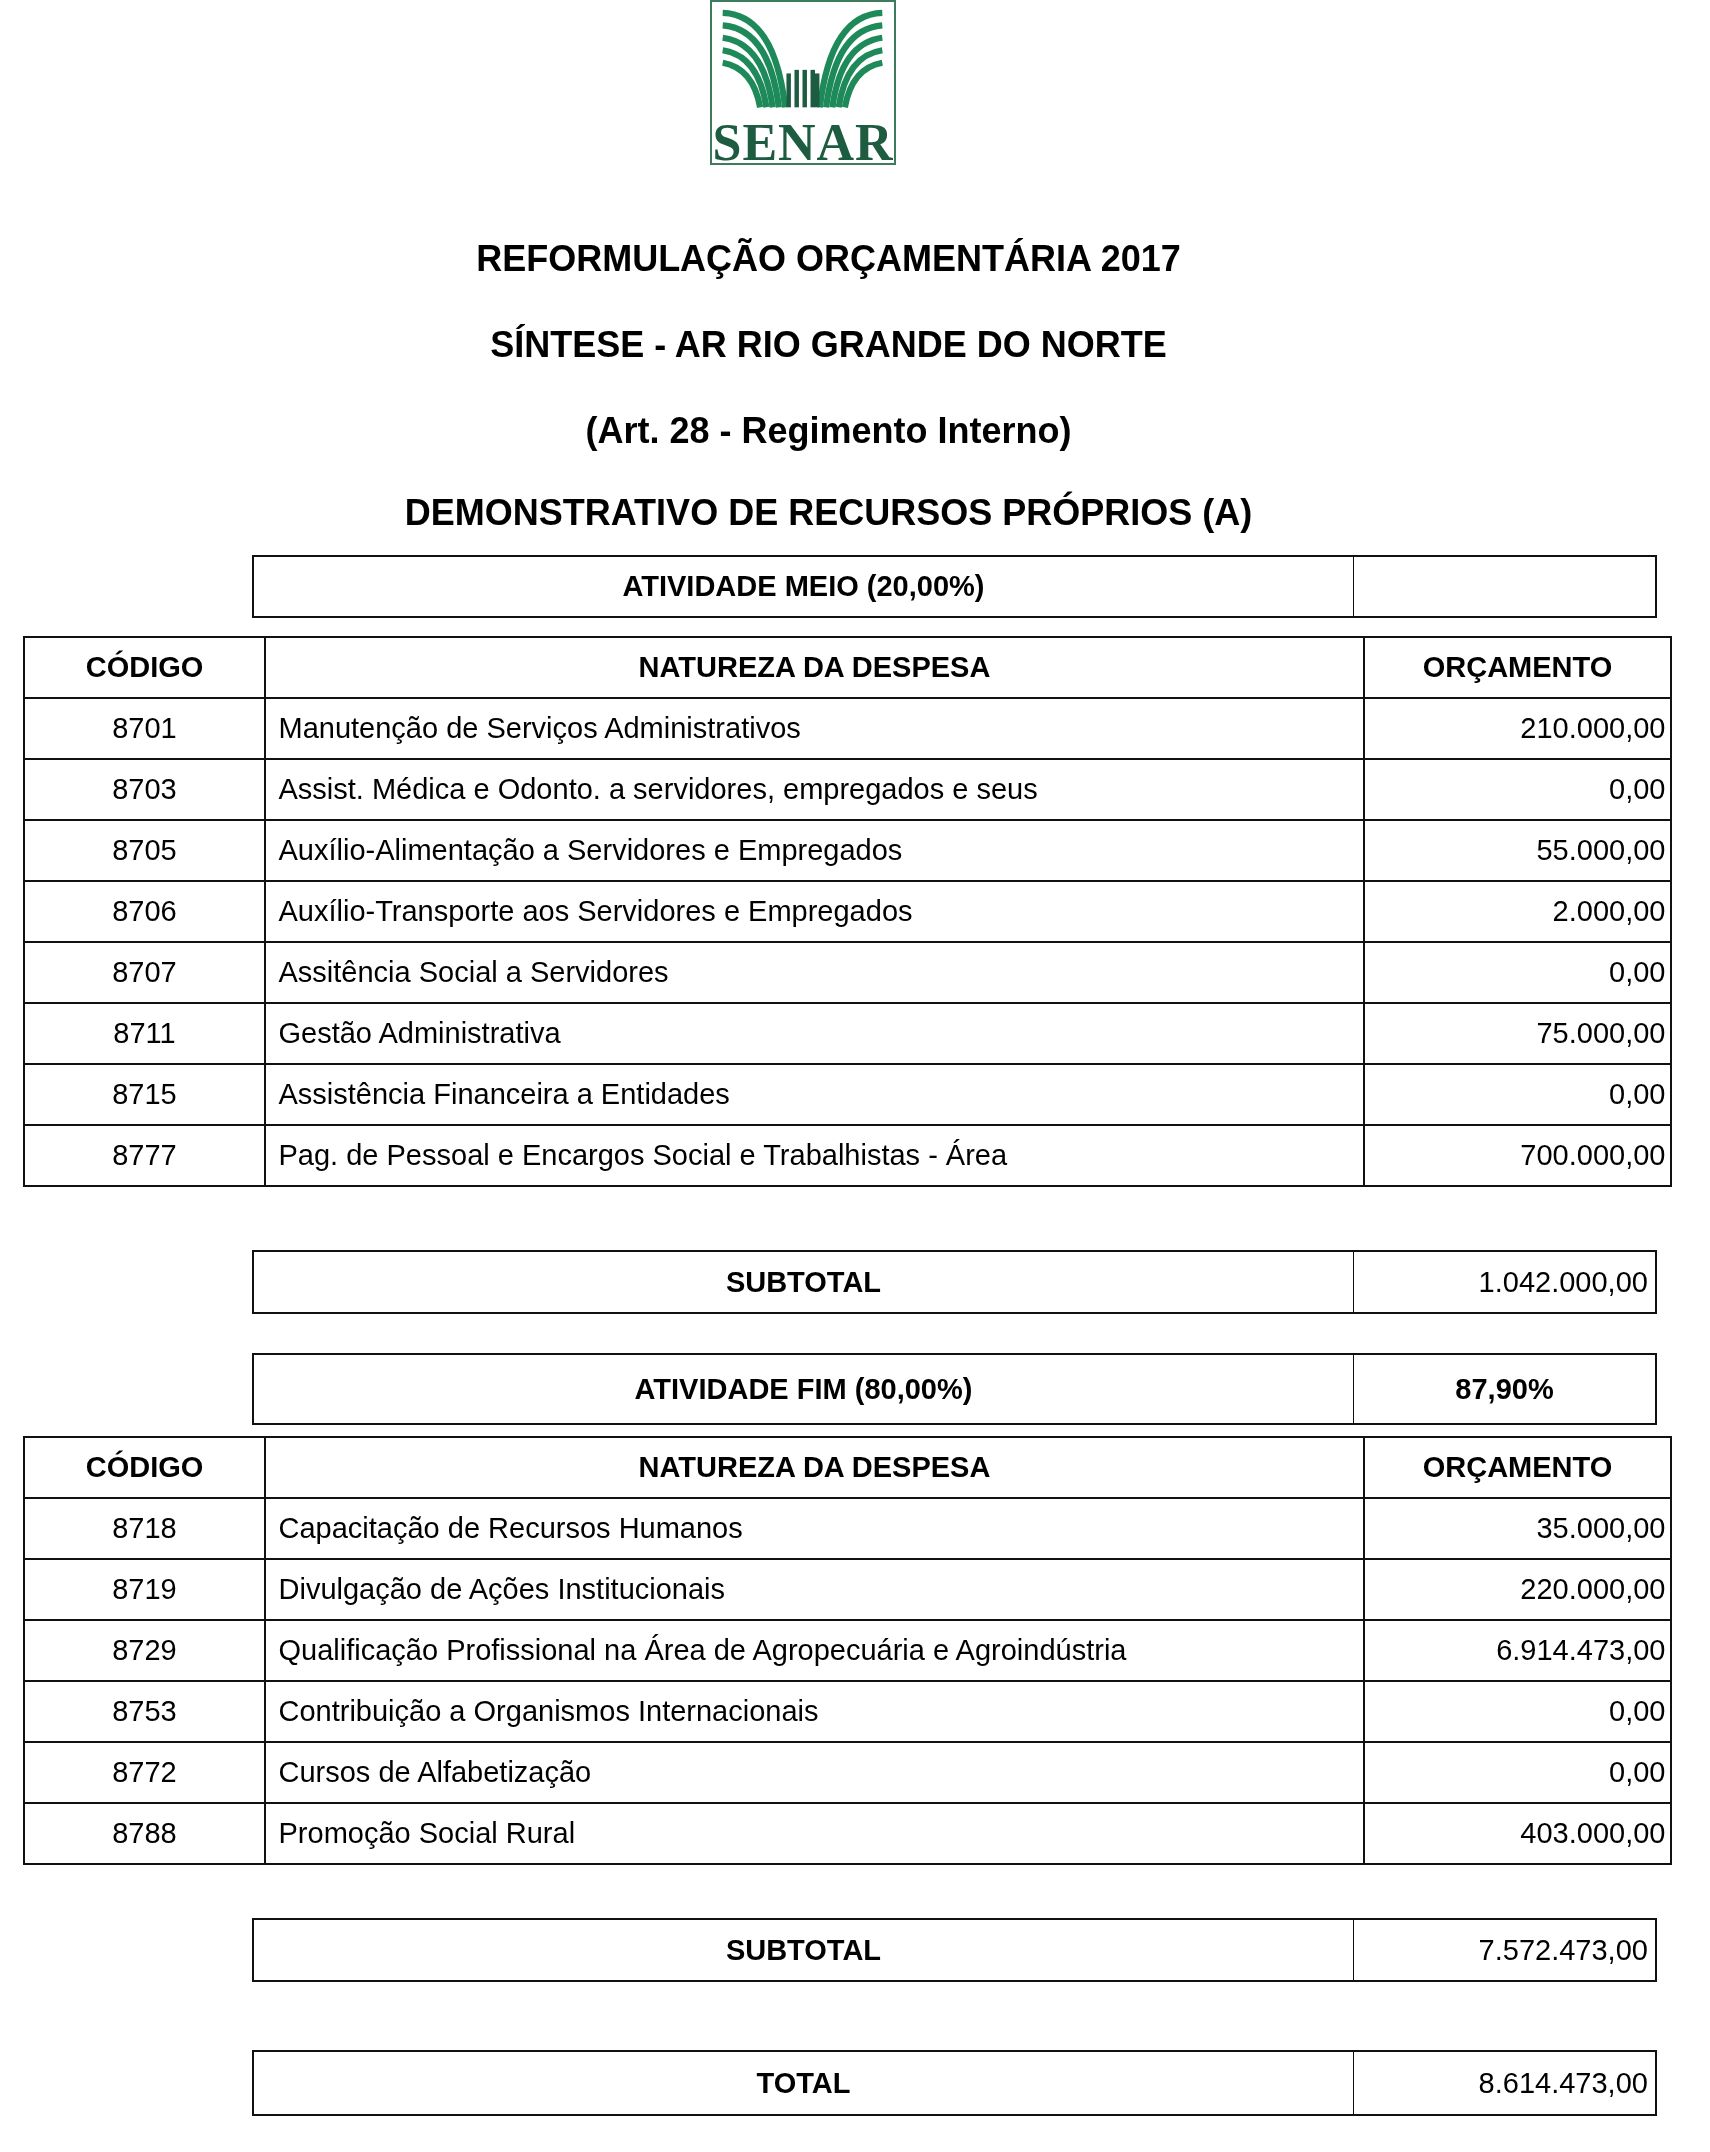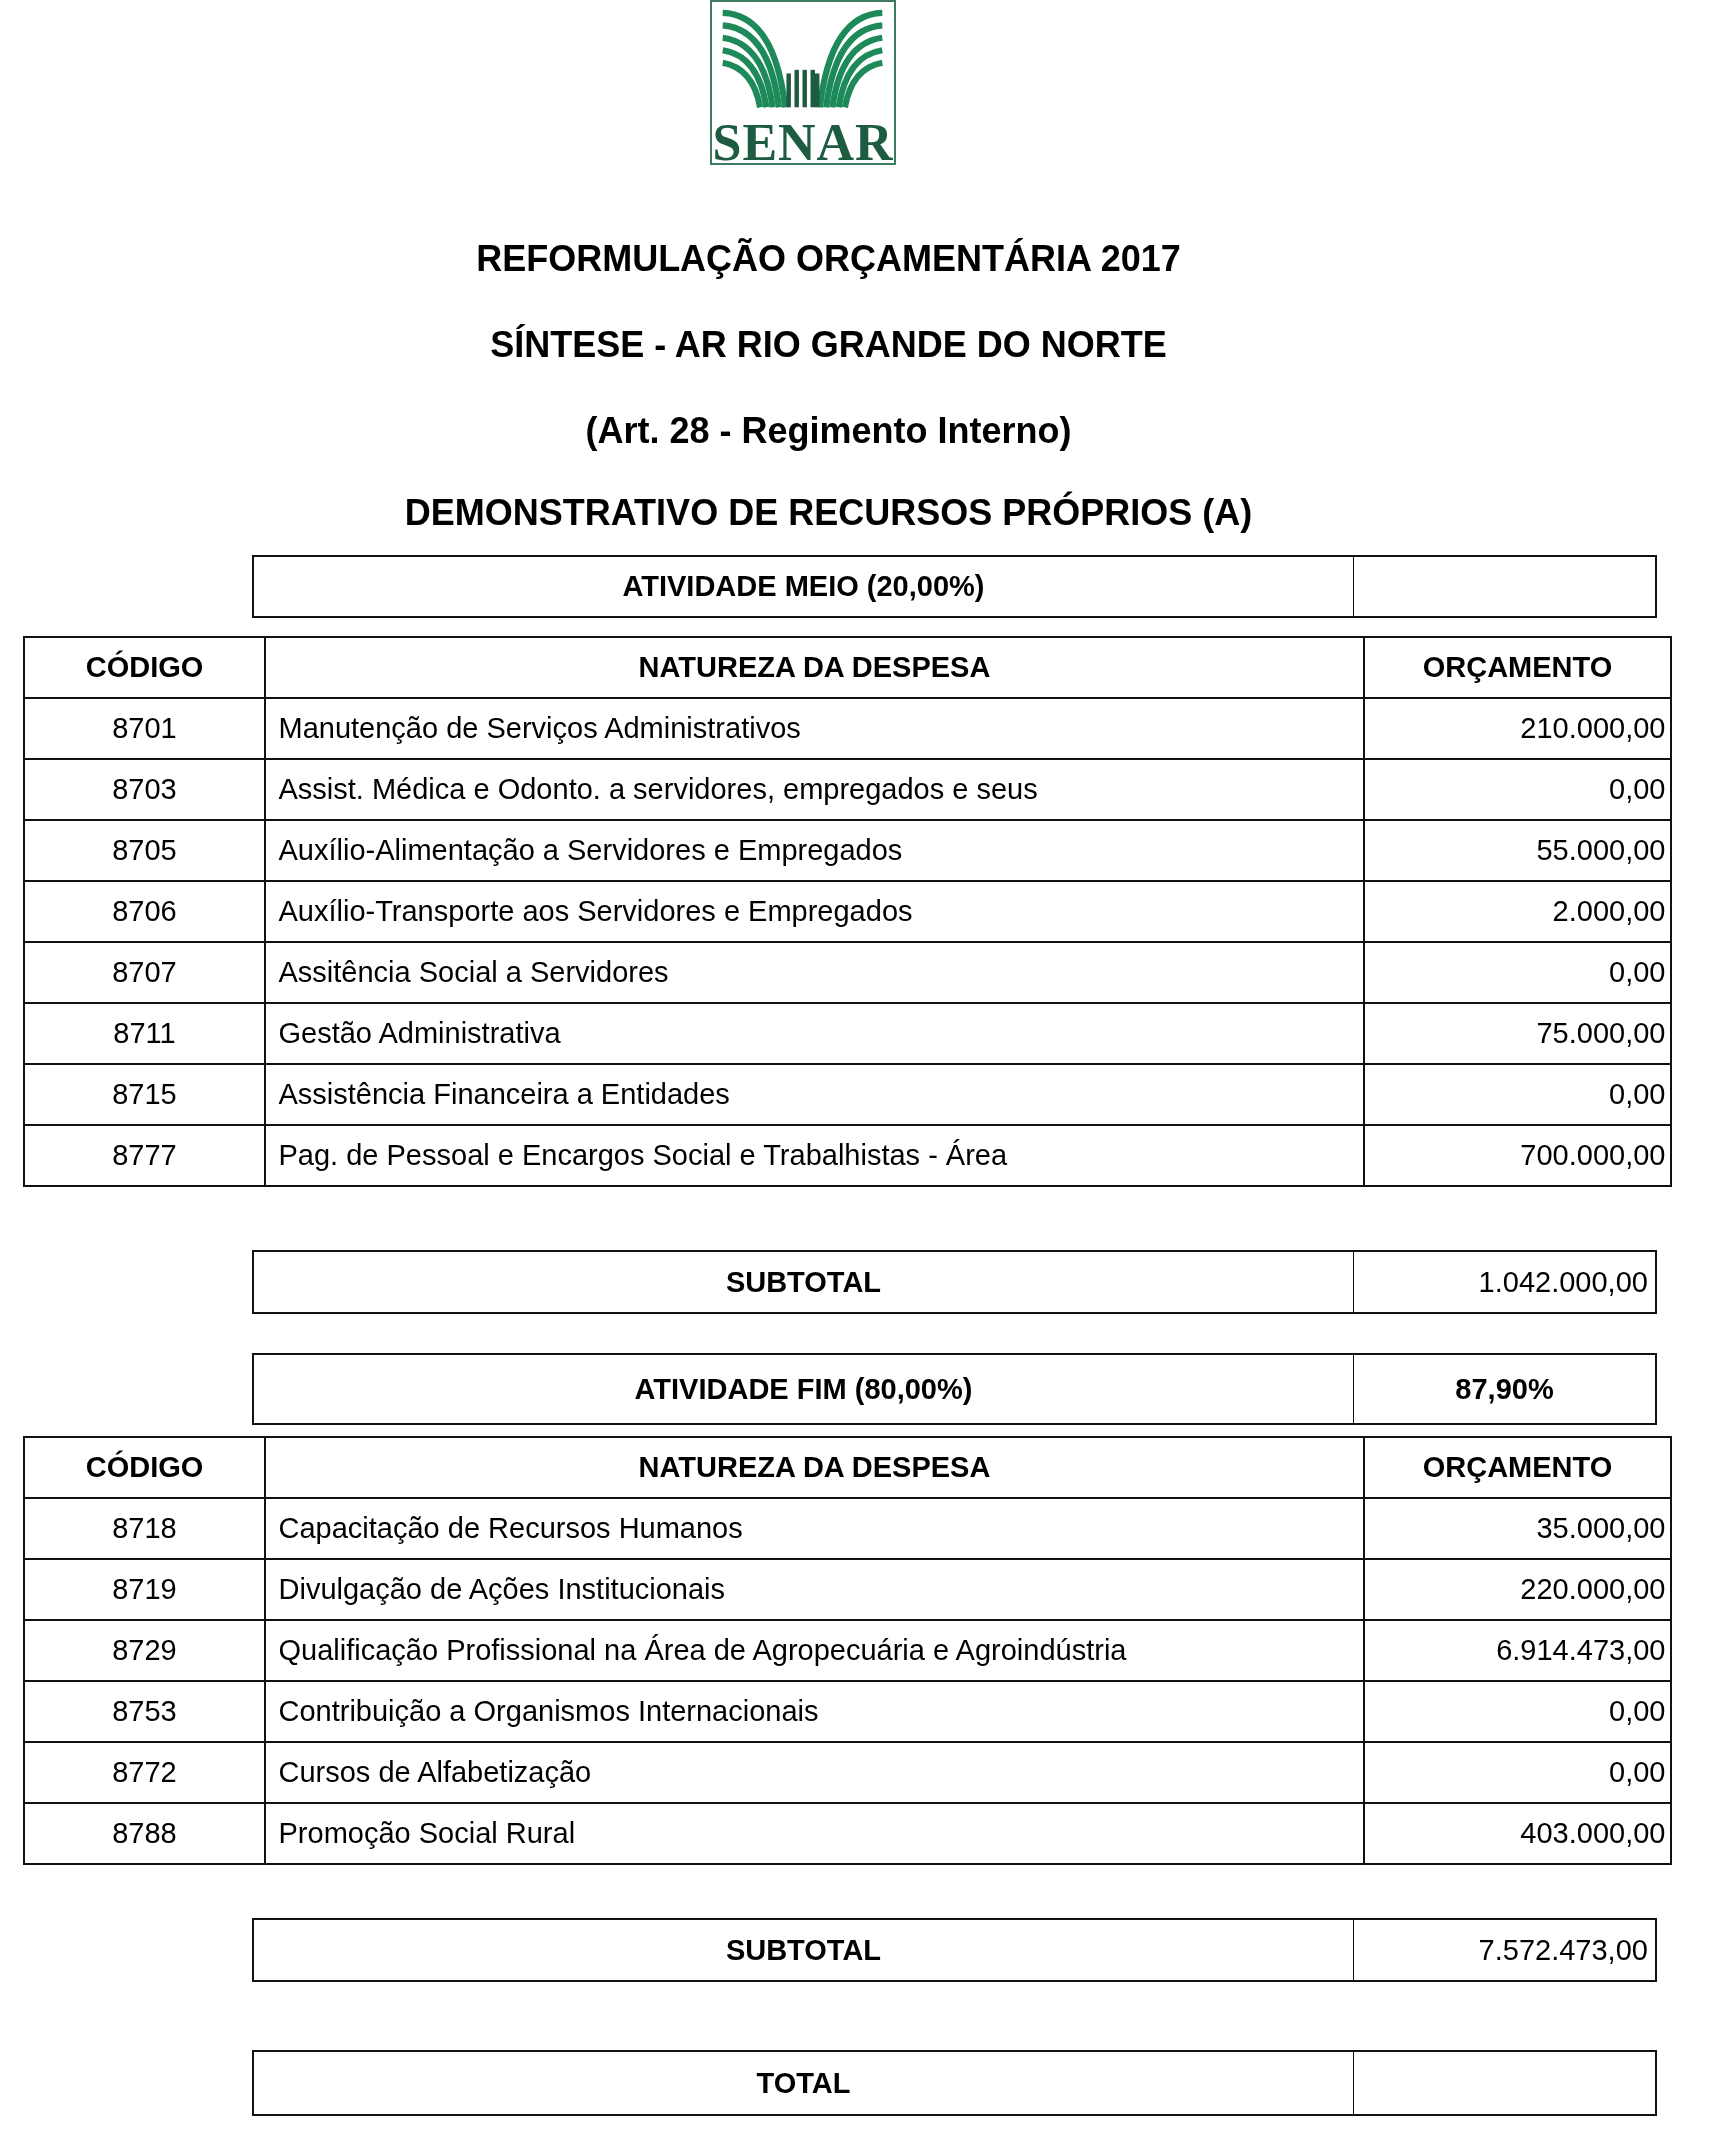--- a/index.html
+++ b/index.html
@@ -191,14 +191,15 @@
   </tbody>
 </table>
 
 <div class="box" style="top:1918px; height:64px;">
   <div class="lbl">SUBTOTAL</div>
   <div class="val right">7.572.473,00</div>
 </div>
 
 <div class="box" style="top:2050px; height:66px;gap:41px;">
   <div class="lbl">TOTAL</div>
+  <div class="val right">8.614.473,00</div>
 </div>
 
 
 </body></html>

